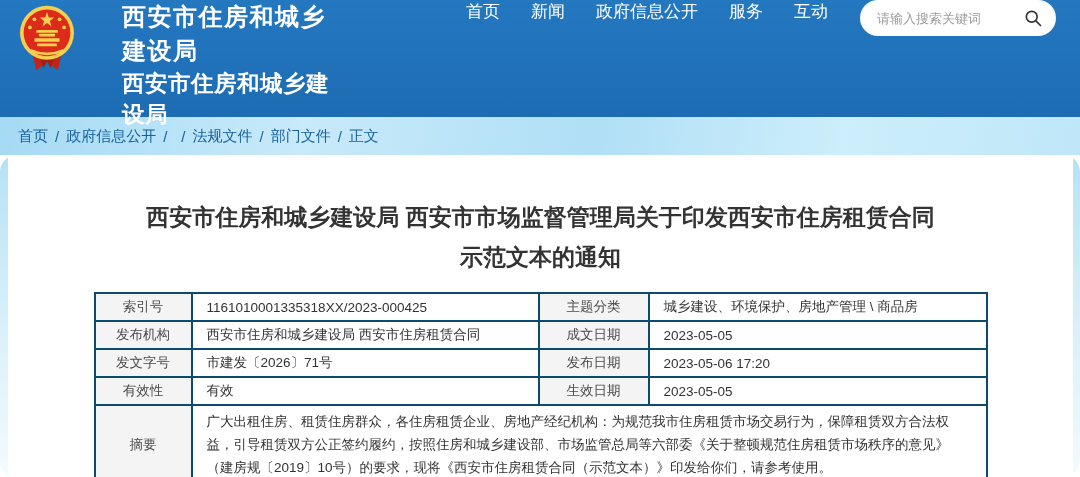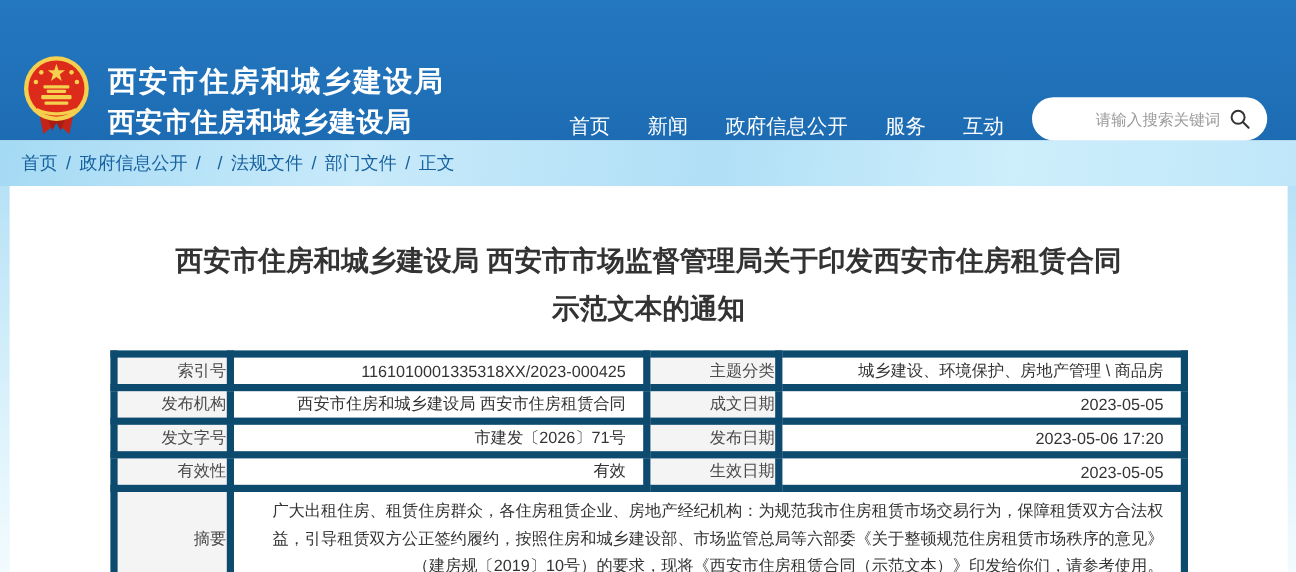--- a/index.html
+++ b/index.html
@@ -3,75 +3,76 @@
 <meta charset="utf-8">
 <style>
   * { margin:0; padding:0; box-sizing:border-box; }
   html,body { width:1080px; height:477px; overflow:hidden; }
   body { font-family:"Liberation Sans","DejaVu Sans",sans-serif; background:#fff; }
 
   
   .header {
     height:117px;
     background:linear-gradient(180deg,#2478c0 0%,#1d6cb3 100%);
-    display:flex; align-items:flex-end;
+    display:flex; align-items:flex-start;
     padding:0 18px;
+    gap:32px;
   }
   .emblem { width:58px; height:72px; flex:0 0 auto; margin-top:4px; }
   .org { margin-left:14px; color:#fff; font-weight:bold; }
   .org .l1 { font-size:24px; line-height:34px; letter-spacing:1.5px; }
   .org .l2 { font-size:22.5px; line-height:31px; letter-spacing:0.5px; }
   .nav { display:flex; gap:31px; margin-left:104px; }
   .nav-item { color:#fff; font-size:17px; cursor:pointer; white-space:nowrap; }
   .search-box {
     margin-left:auto; margin-right:6px;
     width:196px; height:36px; background:#fff; border-radius:18px;
     display:flex; align-items:center; padding:0 13px 0 17px;
   }
   .search-box input {
     border:none; outline:none; flex:1; min-width:0;
     font-size:13px; color:#4d7c0f; background:transparent;
     font-family:"Liberation Sans","DejaVu Sans",sans-serif;
-    margin-left:36px;
   }
   .search-box input::placeholder { color:#9b9b9b; }
   .search-icon { width:20px; height:20px; flex:0 0 auto; cursor:pointer; }
 
   
   .breadcrumb {
     height:38px;
     background:linear-gradient(97deg,#a5daf4 0%,#c8eafa 28%,#b0dff6 55%,#cdeefb 78%,#bfe7f9 100%);
     display:flex; align-items:center;
     padding:0 18px;
     font-size:15px; color:#17619f;
   }
   .crumb { cursor:pointer; white-space:nowrap; }
   .crumb-sep { margin:0 7px; color:#17619f; }
 
   
   .main {
     height:322px;
     background:linear-gradient(180deg,#b7e1f6 0%,#d9f1fb 55%,#f2fbff 100%);
     padding:0 7px 0 8px;
+    border-radius:17px;
   }
   .card { background:#fff; height:100%; }
   .doc-title {
     padding-top:42px;
     text-align:center;
     font-size:23px; font-weight:bold; color:#333;
     line-height:40px;
   }
 
   
   table.meta {
     width:892px; margin:15px auto 0;
     border-collapse:collapse; table-layout:fixed;
     font-size:13.5px; color:#333;
   }
-  table.meta td { border:6px solid #0c4a6e; height:28px;text-align:right; }
+  table.meta td { border:2px solid #0c4a6e; height:28px; }
   td.lbl { background:#f4f4f4; text-align:center; color:#4a4a4a; }
   td.val { padding:0 14px; text-align:left; }
   col.c-lbl1 { width:97px; }
   col.c-val1 { width:347px; }
   col.c-lbl2 { width:110px; }
   col.c-val2 { width:338px; }
   td.summary-val { padding:4px 14px; line-height:23px; }
 </style>
 </head>
 <body>

